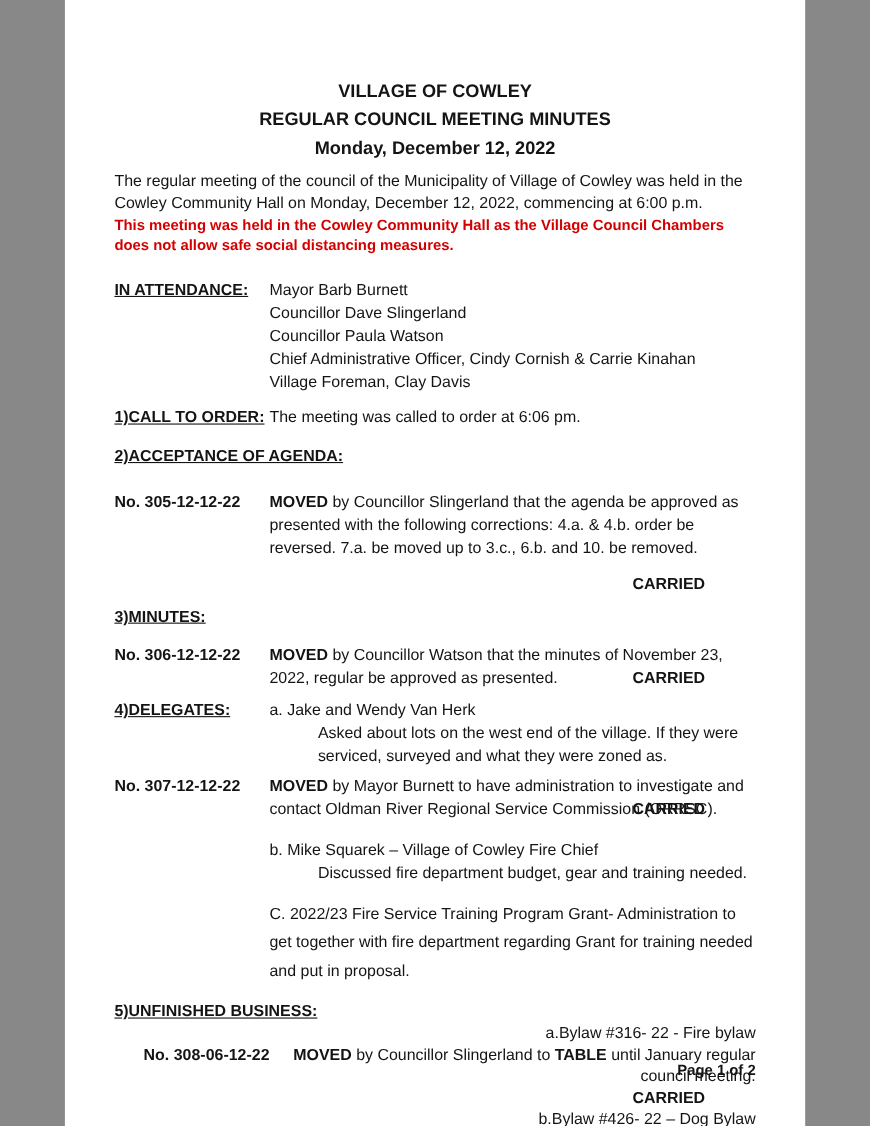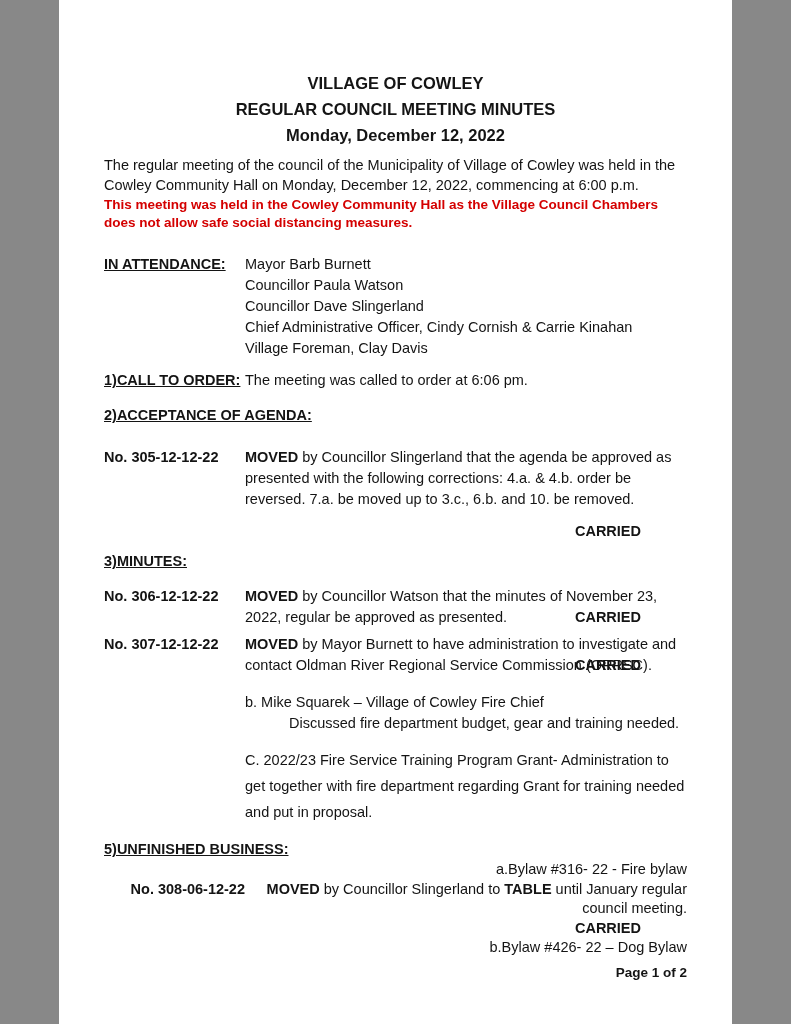--- a/index.html
+++ b/index.html
@@ -48,22 +48,22 @@
     <div class="title">Monday, December 12, 2022</div>
   </header>
 
   <p class="intro">The regular meeting of the council of the Municipality of Village of Cowley was held in the Cowley Community Hall on Monday, December 12, 2022, commencing at 6:00 p.m.</p>
   <p class="notice">This meeting was held in the Cowley Community Hall as the Village Council Chambers does not allow safe social distancing measures.</p>
 
   <div class="row mt-attend">
     <div class="label heading">IN ATTENDANCE:</div>
     <div class="content">
       <div>Mayor Barb Burnett</div>
+      <div>Councillor Dave Slingerland</div>
       <div>Councillor Paula Watson</div>
-      <div>Councillor Dave Slingerland</div>
       <div>Chief Administrative Officer, Cindy Cornish &amp; Carrie Kinahan</div>
       <div>Village Foreman, Clay Davis</div>
     </div>
   </div>
 
   <div class="row mt-call">
     <div class="label heading">1)CALL TO ORDER:</div>
     <div class="content">The meeting was called to order at 6:06 pm.</div>
   </div>
 
@@ -75,20 +75,27 @@
   </div>
   <div class="carried-line mt-c305">CARRIED</div>
 
   <div class="heading mt-minutes">3)MINUTES:</div>
 
   <div class="row mt-m306">
     <div class="label motion-no">No. 306-12-12-22</div>
     <div class="content"><span class="b">MOVED</span><span> by Councillor Watson that the minutes of November 23, 2022, regular be approved as presented.</span><span class="carried-abs">CARRIED</span></div>
   </div>
 
+  <div class="row mt-deleg">
+    <div class="label heading">4)DELEGATES:</div>
+    <div class="content">
+      <div>a. Jake and Wendy Van Herk</div>
+      <div class="sub">Asked about lots on the west end of the village. If they were serviced, surveyed and what they were zoned as.</div>
+    </div>
+  </div>
 
   <div class="row mt-m307">
     <div class="label motion-no">No. 307-12-12-22</div>
     <div class="content"><span class="b">MOVED</span><span> by Mayor Burnett to have administration to investigate and contact Oldman River Regional Service Commission (ORRSC).</span><span class="carried-abs">CARRIED</span></div>
   </div>
 
   <div class="row mt-itemb">
     <div class="label"></div>
     <div class="content">
       <div>b. Mike Squarek – Village of Cowley Fire Chief</div>

